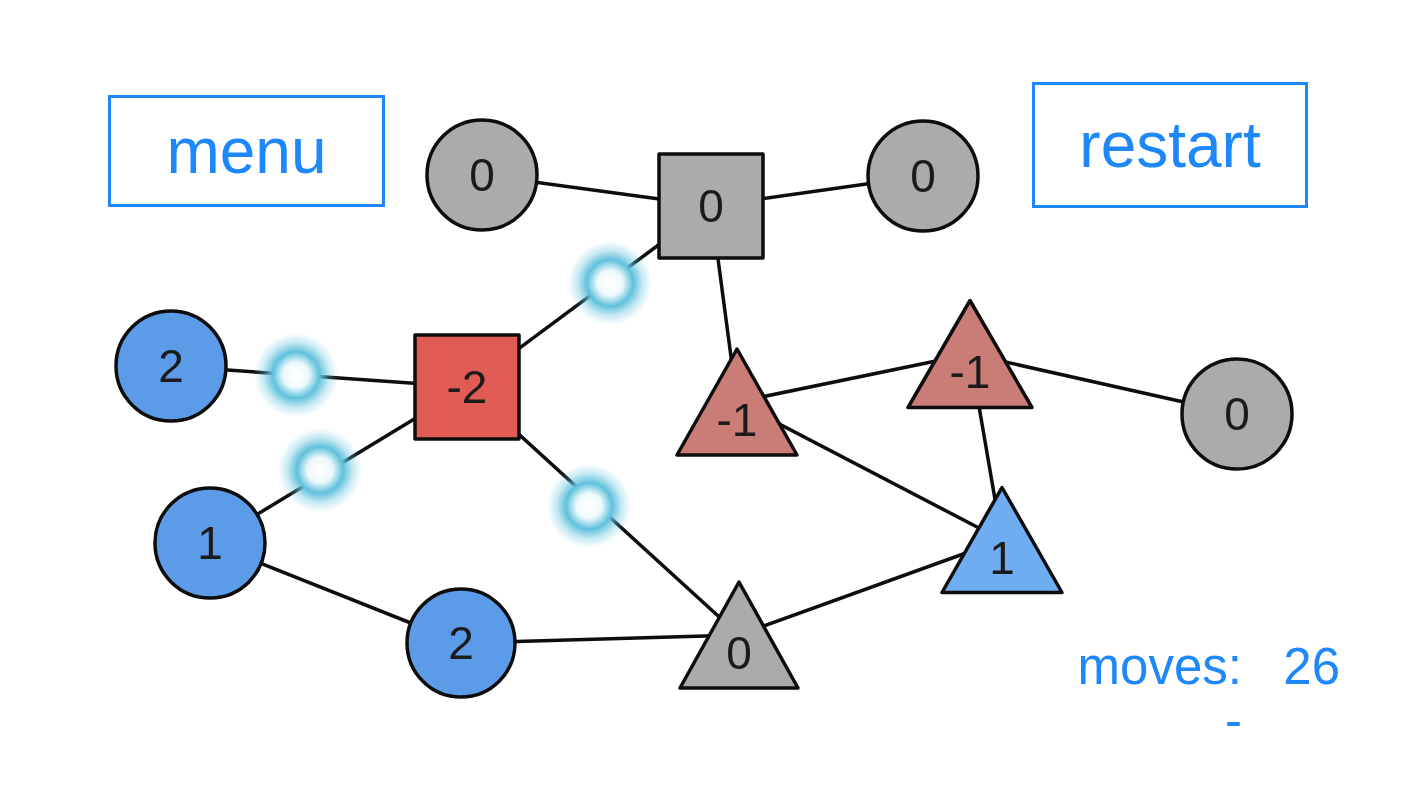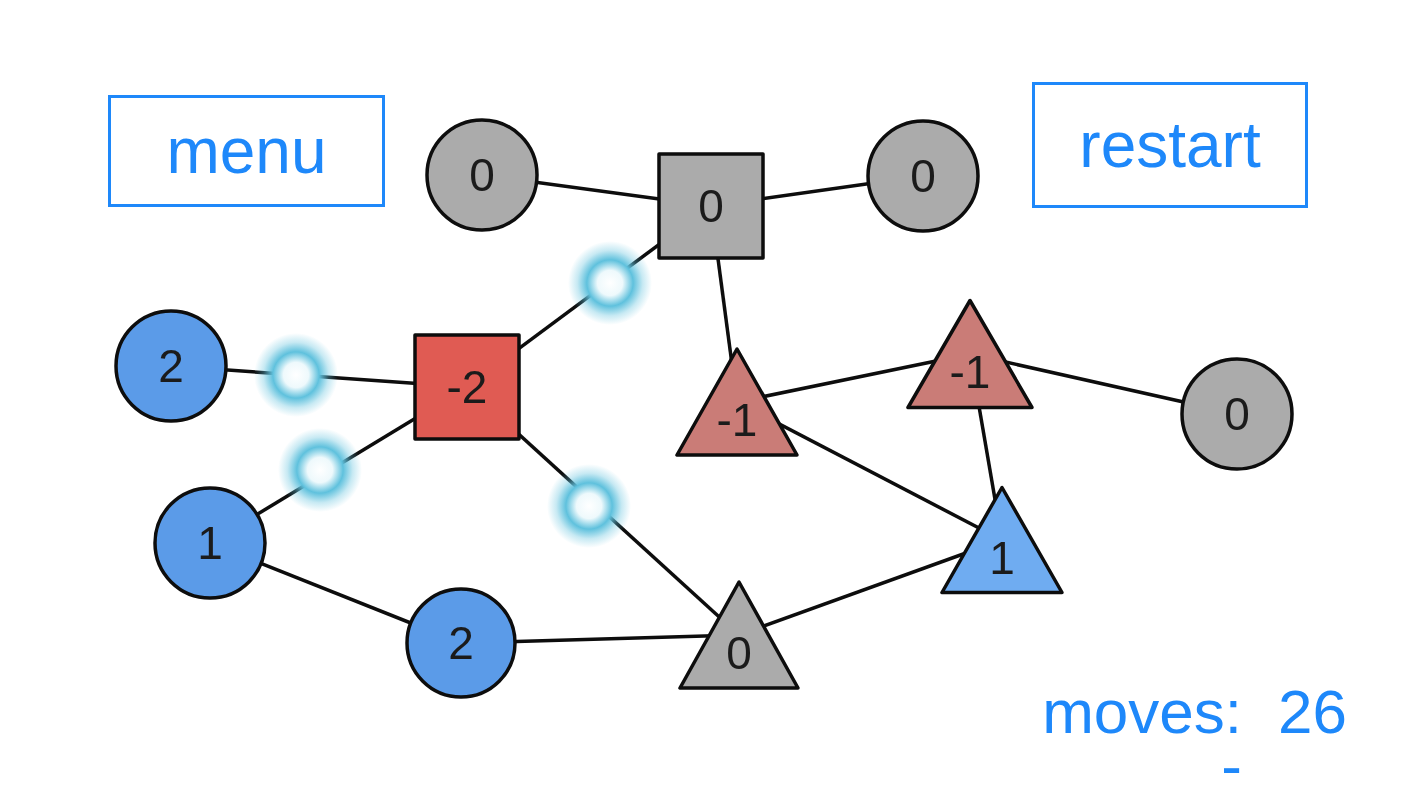--- a/index.html
+++ b/index.html
@@ -41,24 +41,23 @@
     fill: #1b1b1b;
   }
   .score {
     position: absolute;
     top: 640px;
     right: 74px;
     display: grid;
     grid-template-columns: auto 62px;
     column-gap: 36px;
     color: #1E88FA;
-    font-size: 62px;
+    font-size: 51px;
     font-weight: 300;
     line-height: 54px;
-    margin-top: 45px;
   }
   .score .lbl { text-align: right; }
   .score .val { text-align: right; }
 </style>
 </head>
 <body>
 
 <svg id="graph" width="1414" height="800" viewBox="0 0 1414 800">
   <defs>
     <radialGradient id="glowGrad">

